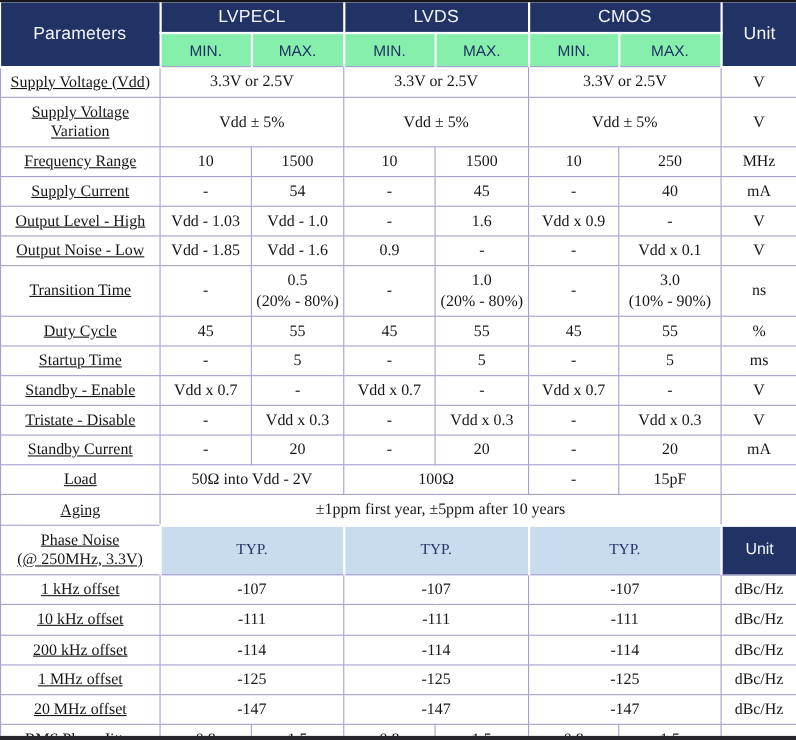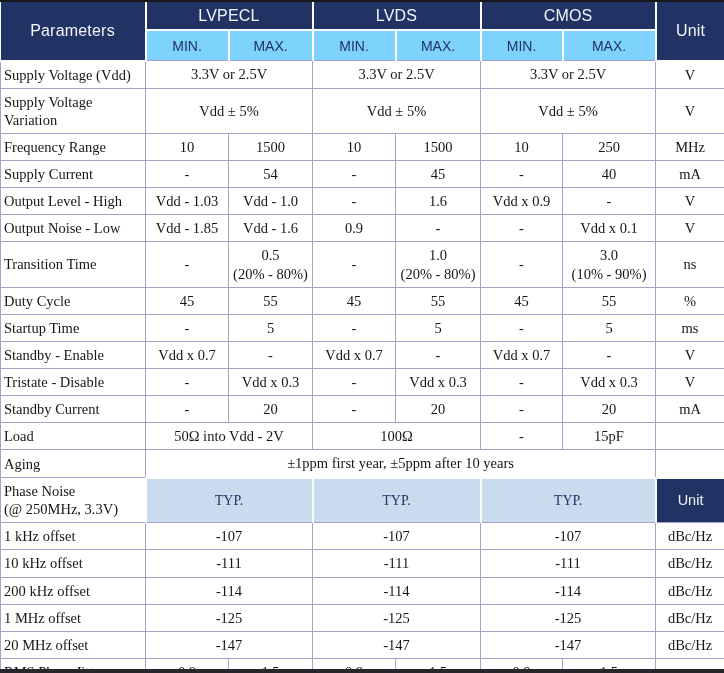--- a/index.html
+++ b/index.html
@@ -26,41 +26,42 @@
     font-weight: normal;
     border: 2px solid #ffffff;
   }
   th.hnavy {
     background: #213264;
     color: #f2f5fa;
     font-size: 16px;
     letter-spacing: 0.2px;
   }
   th.hlight {
-    background: #7dd3fc;
+    background: #86efac;
     color: #213264;
     font-size: 14px;
     border-bottom: 1px solid #a6a0cd;
   }
   thead tr.group-row th { height: 25px; border-top: 0; }
   thead tr.sub-row th { height: 27px; }
   thead th:first-child { border-left: 0; }
   thead th:last-child { border-right: 0; }
   
   tbody td {
     border: 1px solid #a6a0cd;
     text-align: center;
     vertical-align: middle;
     padding: 4px 3px;
     line-height: 1.25;
     white-space: pre-line;
   }
   tbody td.param {
-    text-align: left;
+    text-align: center;
     padding-left: 3px;
+    text-decoration: underline;
   }
   
   tbody td.hlight {
     background: #c9dcee;
     color: #213264;
     font-family: Liberation Serif, serif;
     font-size: 14px;
     border: 2px solid #ffffff;
     border-bottom: 1px solid #a6a0cd;
   }

